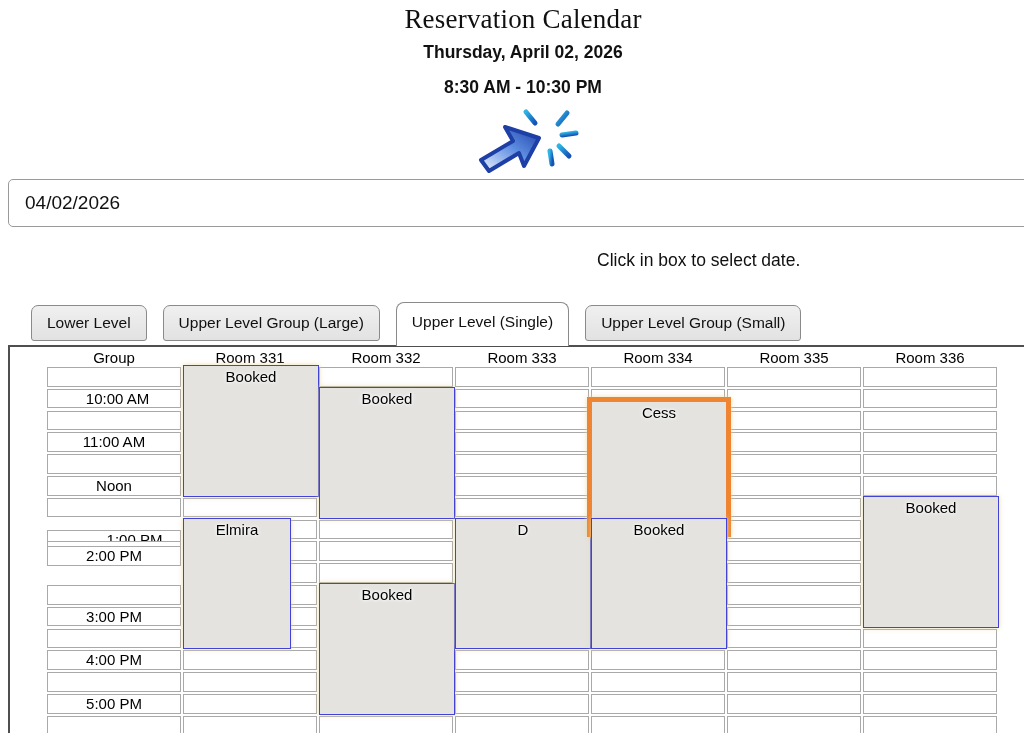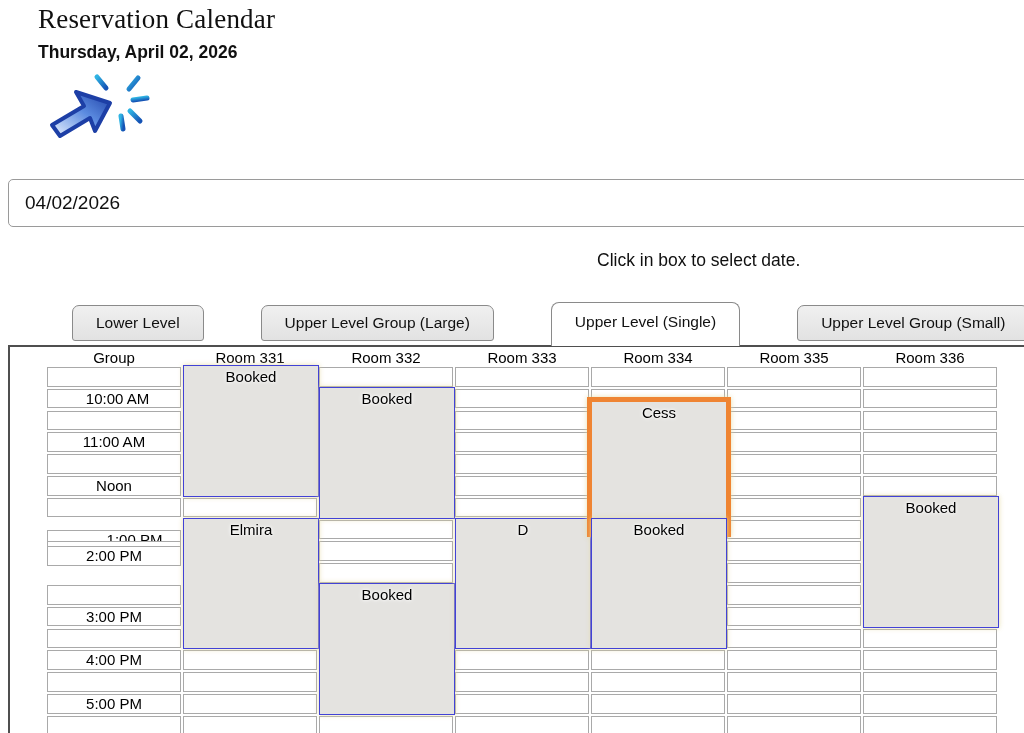--- a/index.html
+++ b/index.html
@@ -1,38 +1,38 @@
 <!DOCTYPE html>
 <html><head>
 <meta charset="utf-8">
 <style>
   html,body{margin:0;padding:0;background:#fff;}
   #page{position:relative;width:1024px;height:733px;overflow:hidden;background:#fff;
         font-family:"Liberation Sans","DejaVu Sans",sans-serif;color:#111;}
 
   
-  .header{position:absolute;left:38px;right:16px;top:0;}
+  .header{position:absolute;left:38px;right:16px;top:0;text-align:center;}
   .title{font-family:"Liberation Serif","DejaVu Serif",serif;font-size:27px;color:#101010;
          padding-top:4px;letter-spacing:.2px;}
   .subtitle{font-size:17.5px;font-weight:bold;margin-top:7px;}
   .hours{font-size:17.5px;font-weight:bold;margin-top:14px;}
   .icon-wrap{margin-top:6px;height:72px;}
 
   
   #date-input{position:absolute;left:8px;top:179px;width:1030px;height:48px;box-sizing:border-box;
               border:1px solid #9a9a9a;border-radius:5px;font:19px "Liberation Sans",sans-serif;
               padding:0 0 0 16px;color:#111;background:#fff;outline:none;}
 
   .instruction{position:absolute;left:597px;top:250px;font-size:17.5px;color:#101010;}
 
   
   #tab-bar{position:absolute;left:31px;top:302px;display:flex;align-items:flex-start;gap:16px;z-index:3;}
-  .tab{font:15.5px "Liberation Sans",sans-serif;color:#101010;padding:0 23px;height:36px;line-height:34px;
+  .tab{font:15.5px "Liberation Sans",sans-serif;color:#101010;padding:0 15px;height:36px;line-height:34px;
        margin-top:3px;background:linear-gradient(#f0f0f0,#e2e2e2);border:1px solid #8a8a8a;
-       border-radius:7px 7px 3px 3px;cursor:pointer;white-space:nowrap;box-sizing:border-box;margin-left:41px;}
+       border-radius:7px 7px 3px 3px;cursor:pointer;white-space:nowrap;box-sizing:border-box;}
   .tab.active{margin-top:0;height:44px;line-height:38px;background:#fff;border-bottom:none;
               border-radius:8px 8px 0 0;}
 
   
   #calendar{position:absolute;left:8px;top:345px;width:1040px;height:420px;box-sizing:border-box;
             border:2px solid #4f4f4f;background:#fff;z-index:1;}
   .col-header{position:absolute;height:17px;line-height:17px;text-align:center;font-size:15px;color:#000;}
   .cell{position:absolute;width:134px;height:19.5px;box-sizing:border-box;border:1px solid #a9a9a9;
         background:#fff;font-size:15px;line-height:18px;text-align:center;color:#000;}
   .booking{position:absolute;box-sizing:border-box;background:#e4e3e0;border:1px solid #4242d6;
@@ -41,20 +41,21 @@
   .booking.selected{border-width:5px;margin-top:36px;}
 </style>
 </head>
 <body>
 
 <div id="page">
 
   <div class="header">
     <div class="title">Reservation Calendar</div>
     <div class="subtitle">Thursday, April 02, 2026</div>
+    <div class="hours">8:30 AM - 10:30 PM</div>
     <div class="icon-wrap">
       <svg width="112" height="72" viewBox="0 0 112 72" aria-hidden="true">
         <defs>
           <linearGradient id="ag" x1="0" y1="1" x2="1" y2="0">
             <stop offset="0" stop-color="#eaf2ff"></stop>
             <stop offset="0.55" stop-color="#5b8be0"></stop>
             <stop offset="1" stop-color="#1d3fa6"></stop>
           </linearGradient>
           <linearGradient id="rg" x1="0" y1="0" x2="1" y2="1">
             <stop offset="0" stop-color="#2fb3e3"></stop>
@@ -208,21 +209,21 @@
       <div class="cell" style="left: 717px; top: 347px;"></div>
       <div class="cell" style="left: 853px; top: 347px;"></div>
       <div class="cell" style="left: 37px; top: 368.8px;"></div>
       <div class="cell" style="left: 173px; top: 368.8px;"></div>
       <div class="cell" style="left: 309px; top: 368.8px;"></div>
       <div class="cell" style="left: 445px; top: 368.8px;"></div>
       <div class="cell" style="left: 581px; top: 368.8px;"></div>
       <div class="cell" style="left: 717px; top: 368.8px;"></div>
       <div class="cell" style="left: 853px; top: 368.8px;"></div>
       <div class="booking" style="left: 173px; top: 18px; width: 136px; height: 131.8px; background: rgb(228, 227, 224); border-color: rgb(66, 66, 214);">Booked</div>
-      <div class="booking" style="left: 173px; top: 170.6px; width: 136px; height: 131.8px; background: rgb(228, 227, 224); border-color: rgb(66, 66, 214);">Elmira</div>
+      <div class="booking" style="left: 173px; top: 170.6px; width: 108px; height: 131.8px; background: rgb(228, 227, 224); border-color: rgb(66, 66, 214);">Elmira</div>
       <div class="booking" style="left: 309px; top: 39.8px; width: 136px; height: 131.8px; background: rgb(228, 227, 224); border-color: rgb(66, 66, 214);">Booked</div>
       <div class="booking" style="left: 309px; top: 236px; width: 136px; height: 131.8px; background: rgb(228, 227, 224); border-color: rgb(66, 66, 214);">Booked</div>
       <div class="booking" style="left: 445px; top: 170.6px; width: 136px; height: 131.8px; background: rgb(228, 227, 224); border-color: rgb(66, 66, 214);">D</div>
       <div class="booking selected" style="left: 577px; top: 14px; width: 144px; height: 139.8px; background: rgb(228, 227, 224); border-color: rgb(239, 132, 50);">Cess</div>
       <div class="booking" style="left: 581px; top: 170.6px; width: 136px; height: 131.8px; background: rgb(228, 227, 224); border-color: rgb(66, 66, 214);">Booked</div>
       <div class="booking" style="left: 853px; top: 148.8px; width: 136px; height: 131.8px; background: rgb(228, 227, 224); border-color: rgb(66, 66, 214);">Booked</div>
     </div>
 
 </div>
 

